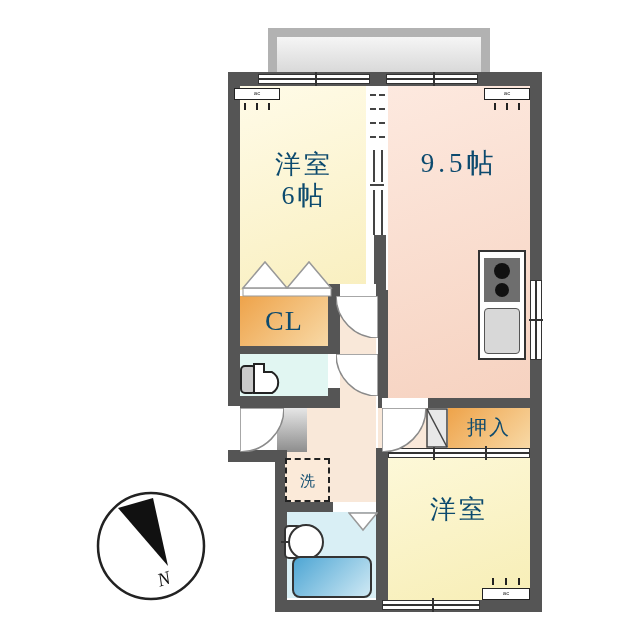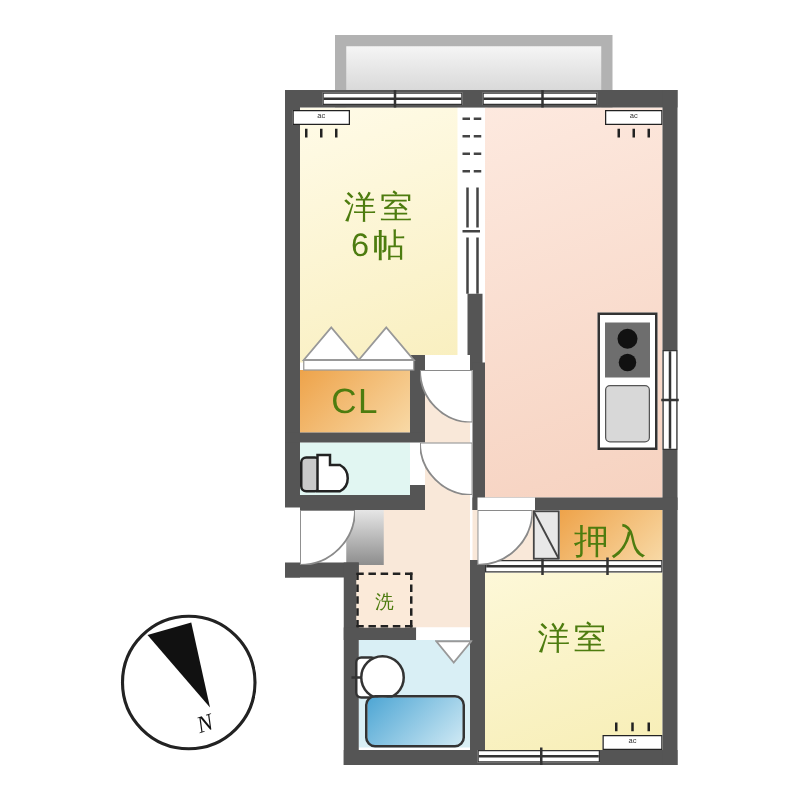--- a/index.html
+++ b/index.html
@@ -2,21 +2,21 @@
 <html><head>
 <meta charset="utf-8">
 <style>
   html,body{margin:0;padding:0;background:#fff;}
   .plan{position:relative;width:640px;height:640px;background:#ffffff;overflow:hidden;
         font-family:"Liberation Sans", sans-serif;color:#1b1b1b;}
   .abs{position:absolute;}
   .wall{position:absolute;background:#555555;}
   .fill{position:absolute;}
   .white{background:#ffffff;}
-  .lbl{position:absolute;text-align:center;color:#4d7c0f;}
+  .lbl{position:absolute;text-align:center;color:#0c4a6e;font-family:Liberation Serif, serif;}
   .lbl div{line-height:1.18;}
   .win{position:absolute;background:#fff;border:1.5px solid #333;box-sizing:border-box;}
   .win .cl{position:absolute;left:0;right:0;top:50%;height:1.5px;margin-top:-0.75px;background:#333;}
   .win .clv{position:absolute;top:0;bottom:0;left:50%;width:1.5px;margin-left:-0.75px;background:#333;}
   .win .tick{position:absolute;top:-3px;width:1.5px;height:14px;background:#333;}
   .win .tickh{position:absolute;left:-2px;height:1.5px;width:14px;background:#333;}
   .acbox{position:absolute;background:#fff;border:1.5px solid #222;box-sizing:border-box;
          font-size:6px;line-height:8px;text-align:center;color:#333;overflow:hidden;}
   .actick{position:absolute;width:1.5px;height:7px;background:#222;}
   .dash{position:absolute;width:6px;height:2px;background:#444;}
@@ -167,25 +167,26 @@
   <div class="actick" style="left:492px;top:578px;"></div>
   <div class="actick" style="left:505px;top:578px;"></div>
   <div class="actick" style="left:518px;top:578px;"></div>
 
   <div class="lbl" style="left:240px;top:150px;width:128px;font-size:26px;letter-spacing:3px;">
     <div>洋室</div>
     <div>6帖</div>
   </div>
 
   <div class="lbl" style="left:388px;top:148px;width:142px;font-size:27px;">
+    <div style="letter-spacing:4px;">9.5帖</div>
   </div>
 
   <div class="lbl" style="left:240px;top:305px;width:88px;font-size:28px;letter-spacing:1px;">CL</div>
 
-  <div class="lbl" style="left:448px;top:414px;width:82px;font-size:28px;letter-spacing:2px;">押入</div>
+  <div class="lbl" style="left:448px;top:414px;width:82px;font-size:20px;letter-spacing:2px;">押入</div>
 
   <div class="lbl" style="left:388px;top:495px;width:142px;font-size:26px;">
     <div style="letter-spacing:3px;">洋室</div>
   </div>
 
   <svg class="abs" style="left:94px;top:489px;" width="114" height="114" viewBox="0 0 114 114">
     <circle cx="57" cy="57" r="53" fill="#ffffff" stroke="#222" stroke-width="2.5"></circle>
     <polygon points="24,19 59,9 74,77" fill="#111"></polygon>
     <text x="70" y="96" font-size="19" font-style="italic" font-family="Liberation Serif, serif" fill="#111" text-anchor="middle" transform="rotate(-18 70 90)">N</text>
   </svg>

